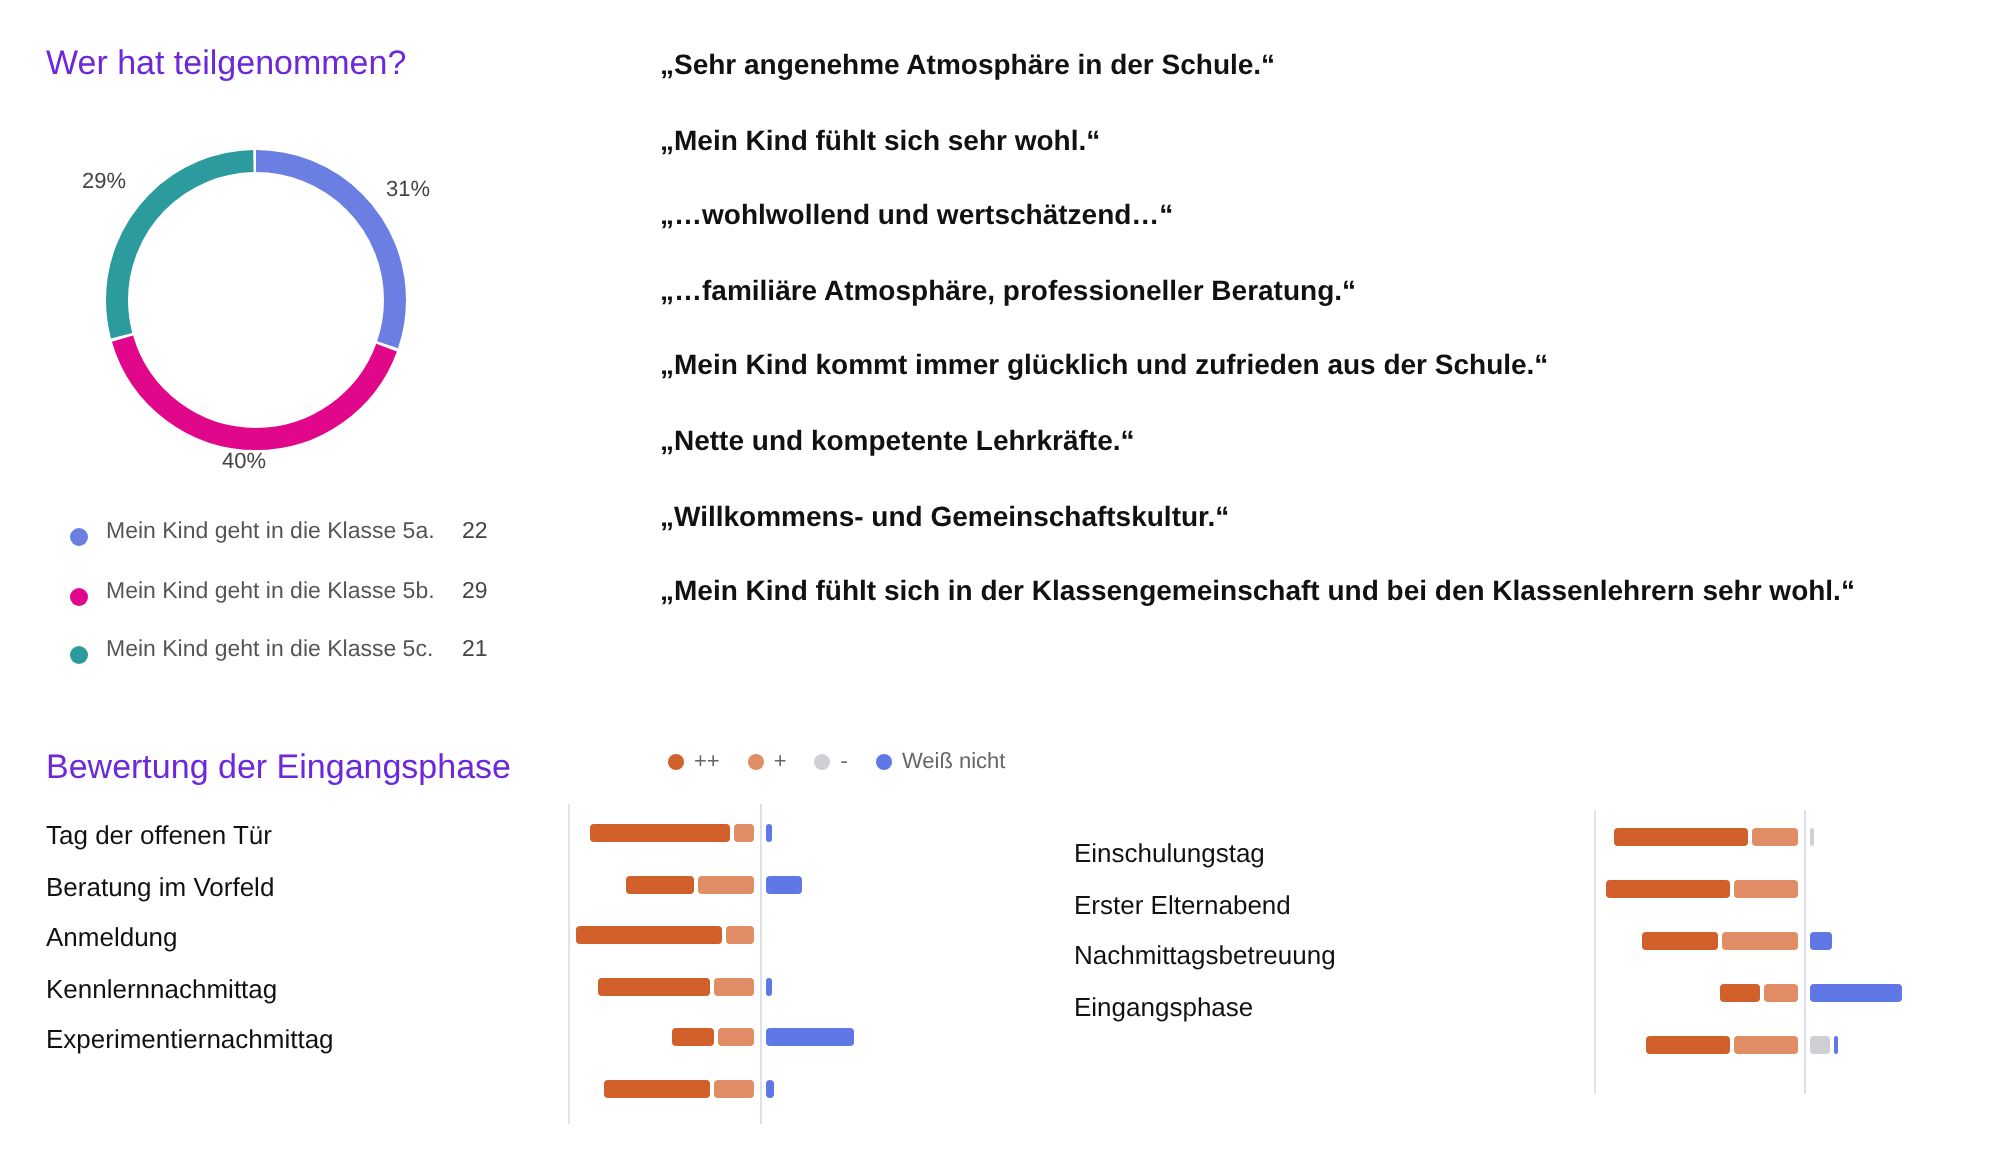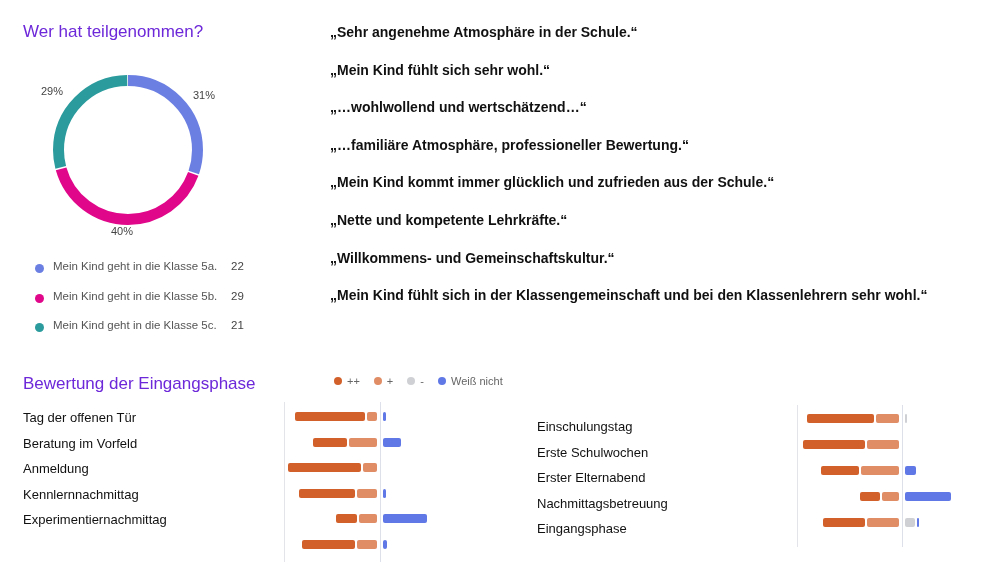--- a/index.html
+++ b/index.html
@@ -57,21 +57,21 @@
     <span class="legend-dot" style="background:#2b9b9d"></span>
     <span class="legend-text">Mein Kind geht in die Klasse 5c.</span>
     <span class="legend-count">21</span>
   </div>
 </div>
 
 <div class="quotes">
   <div class="quote">„Sehr angenehme Atmosphäre in der Schule.“</div>
   <div class="quote">„Mein Kind fühlt sich sehr wohl.“</div>
   <div class="quote">„…wohlwollend und wertschätzend…“</div>
-  <div class="quote">„…familiäre Atmosphäre, professioneller Bewertung.“</div>
+  <div class="quote">„…familiäre Atmosphäre, professioneller Beratung.“</div>
   <div class="quote">„Mein Kind kommt immer glücklich und zufrieden aus der Schule.“</div>
   <div class="quote">„Nette und kompetente Lehrkräfte.“</div>
   <div class="quote">„Willkommens- und Gemeinschaftskultur.“</div>
   <div class="quote">„Mein Kind fühlt sich in der Klassengemeinschaft und bei den Klassenlehrern sehr wohl.“</div>
 </div>
 
 <div class="h2" style="left:23px; top:374px;">Bewertung der Eingangsphase</div>
 
 <div class="bar-legend">
   <span class="bl-item">
@@ -95,21 +95,20 @@
 <div class="cat-list" style="left:23px; top:410px;">
   <div class="cat" style="height:25.5px">Tag der offenen Tür</div>
   <div class="cat" style="height:25.5px">Beratung im Vorfeld</div>
   <div class="cat" style="height:25.5px">Anmeldung</div>
   <div class="cat" style="height:25.5px">Kennlernnachmittag</div>
   <div class="cat" style="height:25.5px">Experimentiernachmittag</div>
 </div>
 
 <div class="cat-list" style="left:537px; top:419px;">
   <div class="cat" style="height:25.5px">Einschulungstag</div>
-  <div class="cat" style="height:25.5px">Erste Schulwochen</div>
   <div class="cat" style="height:25.5px">Erster Elternabend</div>
   <div class="cat" style="height:25.5px">Nachmittagsbetreuung</div>
   <div class="cat" style="height:25.5px">Eingangsphase</div>
 </div>
 
 <div class="chart" id="chart-left" style="left:284px; top:402px; width:160px; height:160px;">
     <div class="grid-left" style="left: 0px; height: 160px;"></div>
     <div class="axis" style="left: 96px; height: 160px;"></div>
     <div class="bar-row" style="top: 10px; width: 100%;">
       <div class="seg" style="left: 11px; width: 70px; background: rgb(210, 96, 42);"></div>

